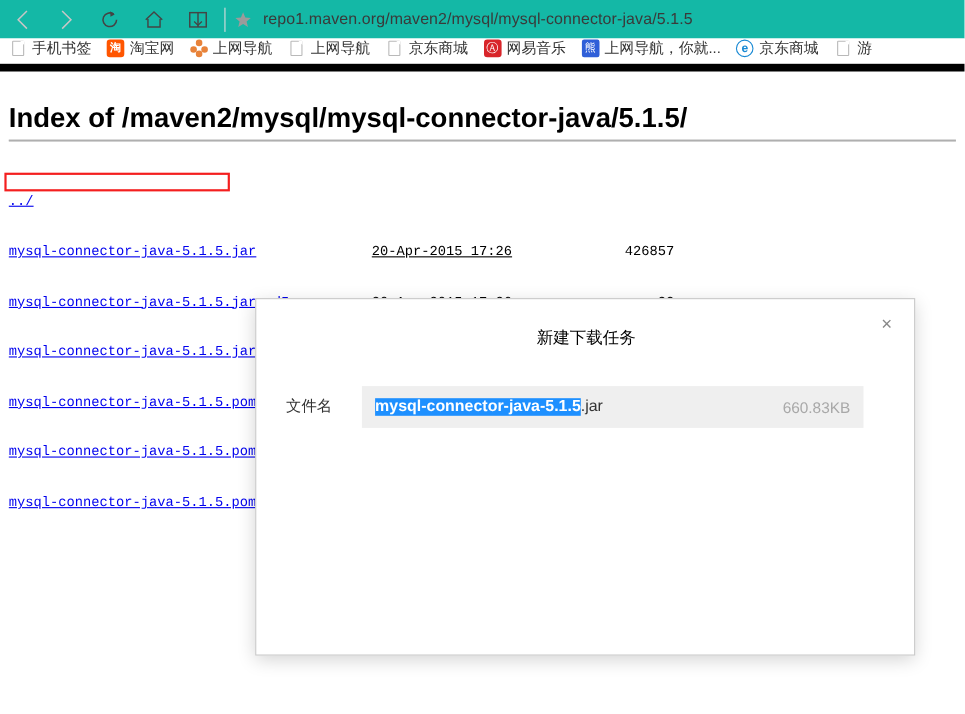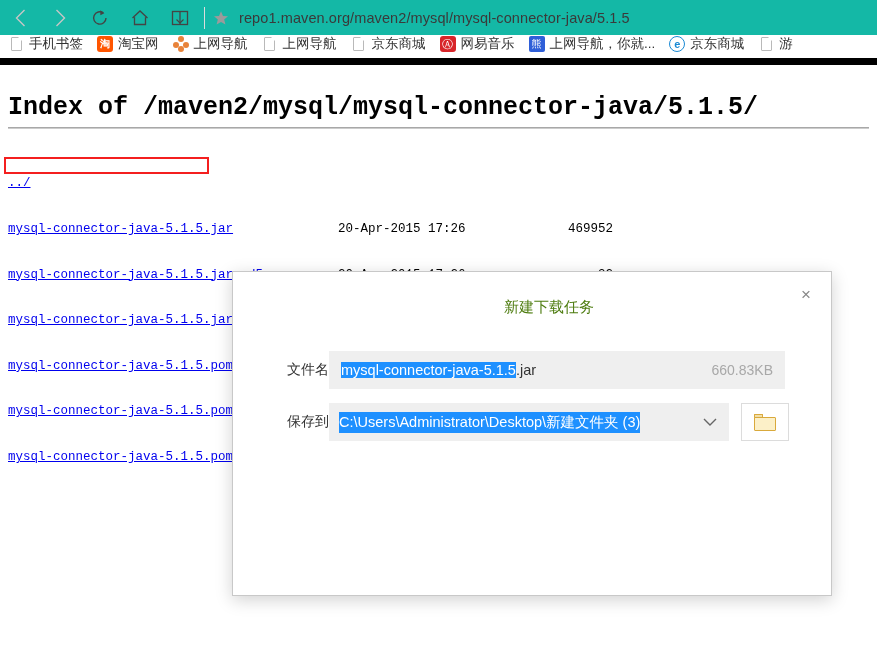--- a/index.html
+++ b/index.html
@@ -60,63 +60,63 @@
                  display:flex;align-items:center;justify-content:center;font-size:11px; }
   .ico-baidu { background:#2f5fd8; color:#fff; width:16px;height:16px;border-radius:2px;
                display:flex;align-items:center;justify-content:center;font-size:10px; }
   .ico-ie { color:#1a8ad4; font-size:15px; font-weight:bold; line-height:1;
             width:16px;height:16px;display:flex;align-items:center;justify-content:center;
             border:1.5px solid #1a8ad4; border-radius:50%; font-size:11px; }
 
   
   .page-title {
     position: absolute; left: 8px; top: 76px;
-    font-family: Liberation Mono, monospace;
+    font-family: Liberation Sans, sans-serif;
     font-size: 25px; color: #000; white-space: nowrap; letter-spacing: 0px;
   }
   .hr-rule {
     position: absolute; left: 8px; top: 127px; width: 861px; height: 2px;
     background: #ccc; border-top: 1px solid #a8a8a8;
   }
   .listing {
     position: absolute; left: 8px; top: 146px;
     font-family: "Liberation Mono", "DejaVu Sans Mono", monospace;
     font-size: 12.5px; color: #000; line-height: 15.2px; white-space: pre;
   }
   .listing a { color: #0000ee; text-decoration: underline; }
   .listing .row { display: block; white-space: pre; position: relative; }
   .name-cell { display: inline-block; width: 330px; }
-  .date-cell { display: inline-block; width: 185px; }
+  .date-cell { display: inline-block; width: 185px; text-decoration: underline; }
   .size-cell { display: inline-block; width: 90px; text-align: right; }
   .hilite-box {
     position: absolute; left: 4px; top: 157px;
     width: 205px; height: 17px;
     border: 2px solid #f41f1f; pointer-events: none;
   }
 
   
   .dialog {
     position: absolute; left: 232px; top: 271px; width: 600px; height: 325px;
     background: #ffffff; border: 1px solid #c8c8c8;
     box-shadow: 0 4px 16px rgba(0,0,0,0.18);
   }
   .dlg-title {
-    position: absolute; left: 16px; top: 26px; width: 600px;
-    text-align: center; font-size: 15px; color: #4d7c0f;
+    position: absolute; left: 0; top: 26px; width: 600px;
+    text-align: center; font-size: 15px; color: #000000;
   }
   .dlg-close {
     position: absolute; right: 12px; top: 9px; width: 26px; height: 26px;
     display: flex; align-items: center; justify-content: center;
     color: #888; font-size: 17px; line-height: 1;
   }
   .dlg-row { position: absolute; left: 0; width: 600px; display: flex; align-items: center; }
   .row-file { top: 79px; height: 38px; }
   .row-path { top: 131px; height: 38px; }
   .dlg-label {
-    width: 96px; text-align: right; 
+    width: 96px; text-align: center; 
     font-size: 14px; color: #333; flex: 0 0 96px;
   }
   .field-file {
     flex: 0 0 456px; height: 38px; background: #efefef; display: flex;
     align-items: center; padding: 0 12px; font-size: 14.5px; color: #333;
     overflow: hidden; white-space: nowrap;
   }
   .sel { background: #1e90ff; color: #ffffff; }
   .size-badge { margin-left: auto; color: #a8a8a8; font-size: 14px; text-align: right; }
   .field-path-wrap {
@@ -249,54 +249,37 @@
         </span>
       <span class="bm-label">游</span>
     </div>
   </div>
 
   <h1 class="page-title">Index of /maven2/mysql/mysql-connector-java/5.1.5/</h1>
   <div class="hr-rule"></div>
 
   <div class="listing">
     <span class="row"><a href="#">../</a></span>
-    <span class="row"><span class="name-cell"><a href="#">mysql-connector-java-5.1.5.jar</a></span><span class="date-cell">20-Apr-2015 17:26</span><span class="size-cell">469952</span></span>
+    <span class="row"><span class="name-cell"><a href="#">mysql-connector-java-5.1.5.jar</a></span><span class="date-cell">20-Apr-2015 17:26</span><span class="size-cell">426857</span></span>
     <span class="row"><span class="name-cell"><a href="#">mysql-connector-java-5.1.5.jar.md5</a></span><span class="date-cell">20-Apr-2015 17:26</span><span class="size-cell">32</span></span>
     <span class="row"><span class="name-cell"><a href="#">mysql-connector-java-5.1.5.jar.sha1</a></span><span class="date-cell">20-Apr-2015 17:26</span><span class="size-cell">40</span></span>
     <span class="row"><span class="name-cell"><a href="#">mysql-connector-java-5.1.5.pom</a></span><span class="date-cell">08-May-2015 10:55</span><span class="size-cell">1104</span></span>
     <span class="row"><span class="name-cell"><a href="#">mysql-connector-java-5.1.5.pom.md5</a></span><span class="date-cell">08-May-2015 10:55</span><span class="size-cell">65</span></span>
     <span class="row"><span class="name-cell"><a href="#">mysql-connector-java-5.1.5.pom.sha1</a></span><span class="date-cell">08-May-2015 10:55</span><span class="size-cell">73</span></span>
   </div>
   <div class="hilite-box" style="border-color: rgb(244, 31, 31);"></div>
 
   <div class="dialog">
     <div class="dlg-title">新建下载任务</div>
     <div class="dlg-close">×</div>
 
     <div class="dlg-row row-file">
       <div class="dlg-label">文件名</div>
       <div class="field-file">
-        <span class="sel" style="background: rgb(30, 144, 255);">mysql-connector-java-5.1.5</span>
+        <span class="sel" style="background: rgb(30, 144, 255); font-weight: bold;">mysql-connector-java-5.1.5</span>
           <span>.jar</span>
         <span class="size-badge">660.83KB</span>
       </div>
     </div>
 
-    <div class="dlg-row row-path">
-      <div class="dlg-label">保存到</div>
-      <div class="field-path-wrap">
-        <span class="path-text" style="background: rgb(30, 144, 255);">C:\Users\Administrator\Desktop\新建文件夹 (3)</span>
-        <span class="chev">
-          <svg width="14" height="9" viewBox="0 0 14 9">
-              <path d="M1 1 L7 7 L13 1" fill="none" stroke="#666" stroke-width="1.4"></path>
-            </svg>
-        </span>
-      </div>
-      <div class="browse-btn">
-        <span class="folder-ico">
-          <span class="tab"></span>
-            <span class="body"></span>
-        </span>
-      </div>
-    </div>
 
   </div>
 </div>
 
 </body></html>

